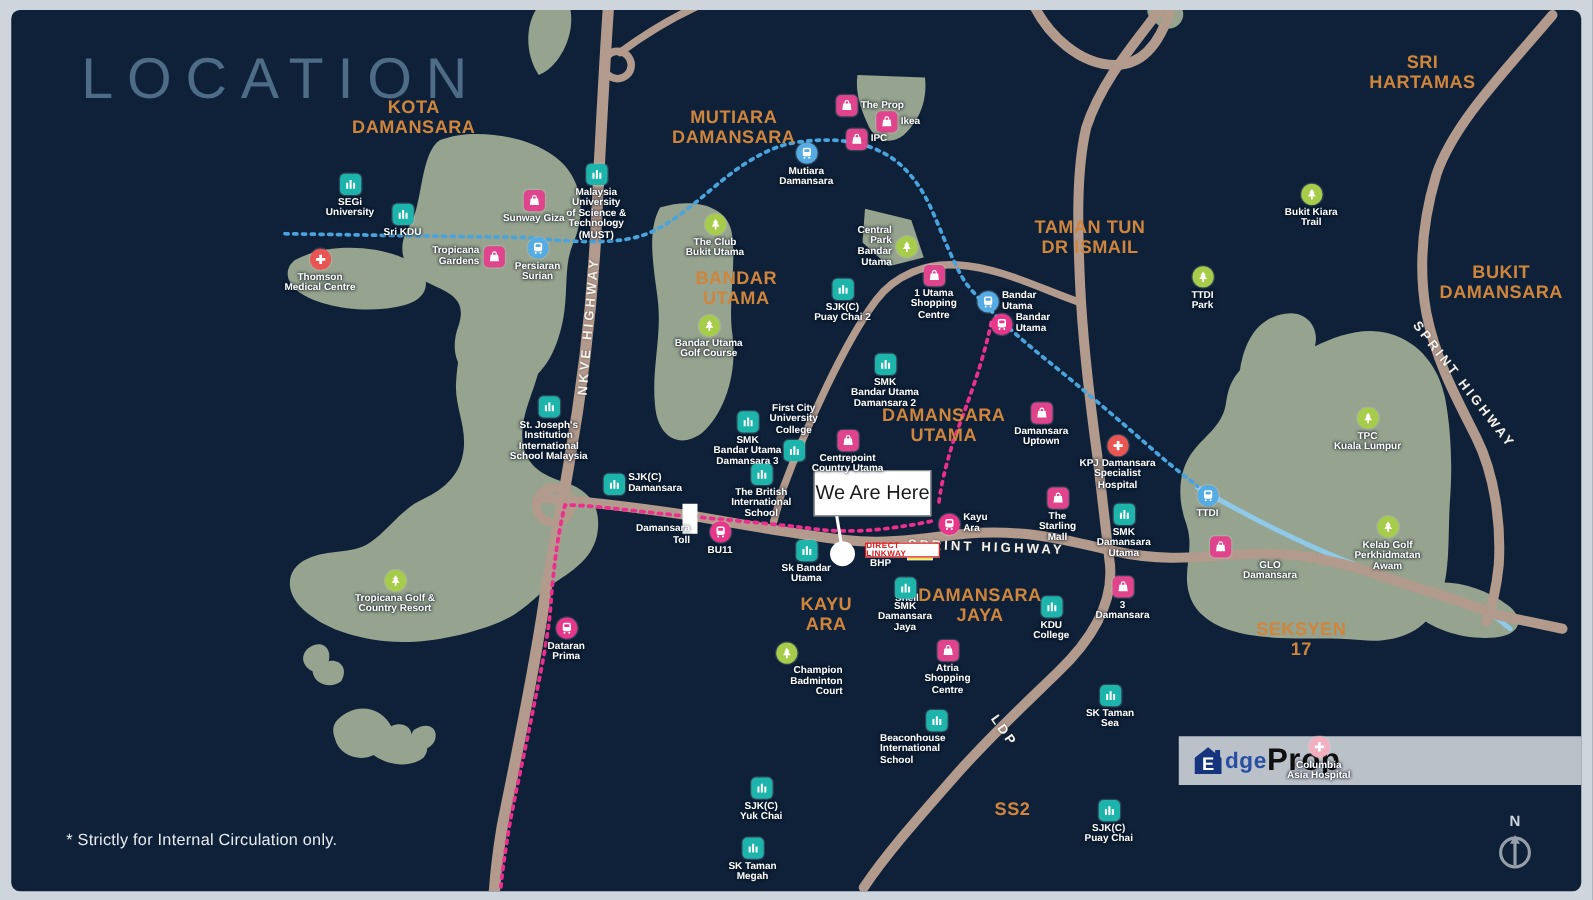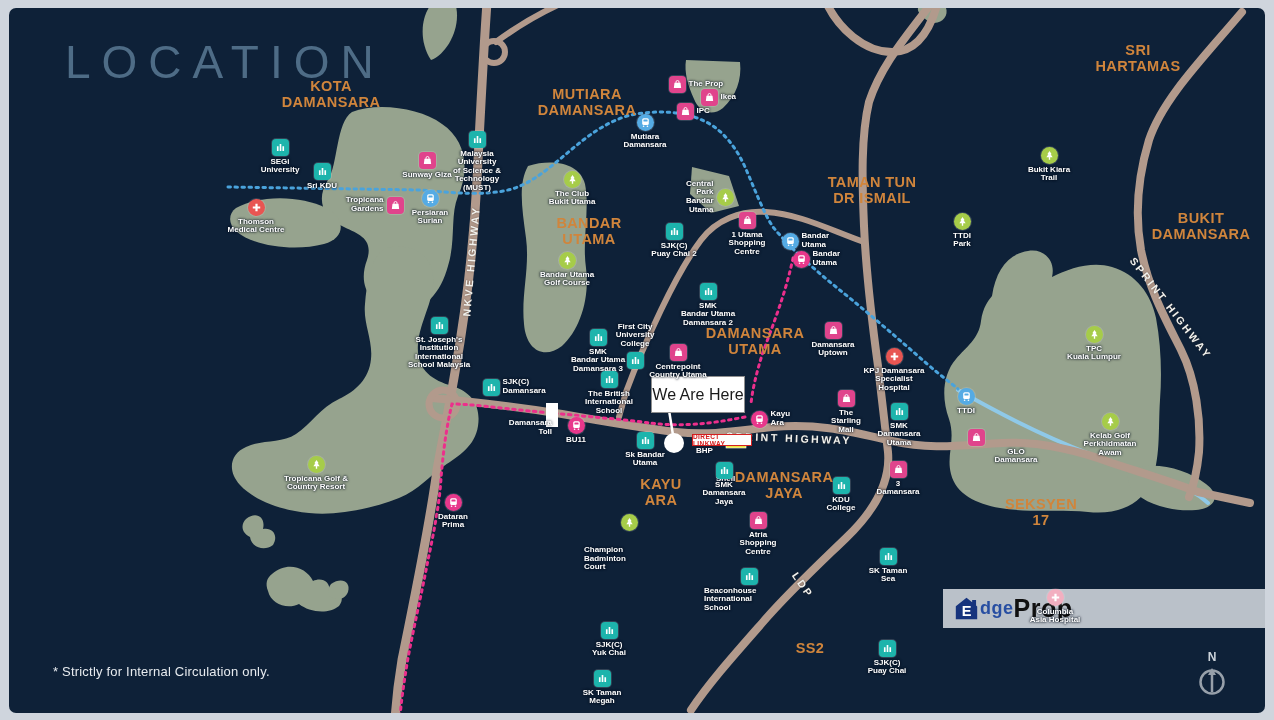--- a/index.html
+++ b/index.html
@@ -394,21 +394,21 @@
           </svg>
         </div>
         <div class="poi-label" style="left: 1056px; top: 423.5px; width: 90px; text-align: center;">Kelab Golf
 Perkhidmatan
 Awam</div>
         <div class="poi" style="left: 611.5px; top: 505.5px; background: rgb(166, 204, 73); border-radius: 50%;">
           <svg viewBox="0 0 16 16">
             <path fill="#fff" d="M8 1.6l3.2 4.6H9.6l3 4.4H9v3.4H7V10.6H3.4l3-4.4H4.8L8 1.6z"></path>
           </svg>
         </div>
-        <div class="poi-label" style="left: 575px; top: 538px; width: 90px; text-align: left;">Champion
+        <div class="poi-label" style="left: 575px; top: 524px; width: 90px; text-align: right;">Champion
 Badminton
 Court</div>
         <div class="poi" style="left: 412.5px; top: 181.5px; background: rgb(85, 171, 228); border-radius: 50%;">
           <svg viewBox="0 0 16 16">
             <rect x="3.2" y="1.8" width="9.6" height="9.8" rx="2.2" fill="#fff"></rect>
             <rect x="5" y="3.6" width="6" height="3" rx=".8" fill="#55abe4"></rect>
             <circle cx="5.2" cy="13.4" r="1.2" fill="#fff"></circle>
             <circle cx="10.8" cy="13.4" r="1.2" fill="#fff"></circle>
           </svg>
         </div>

